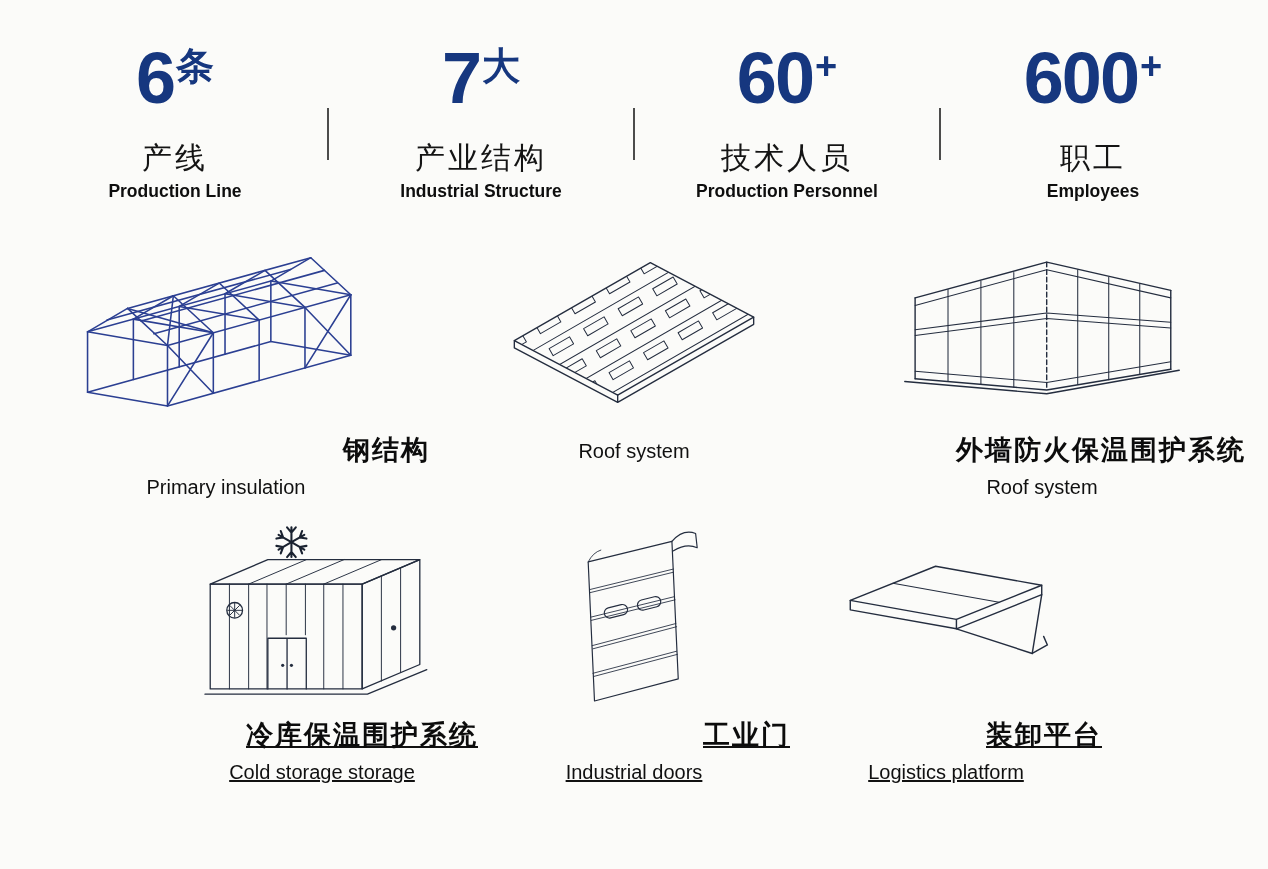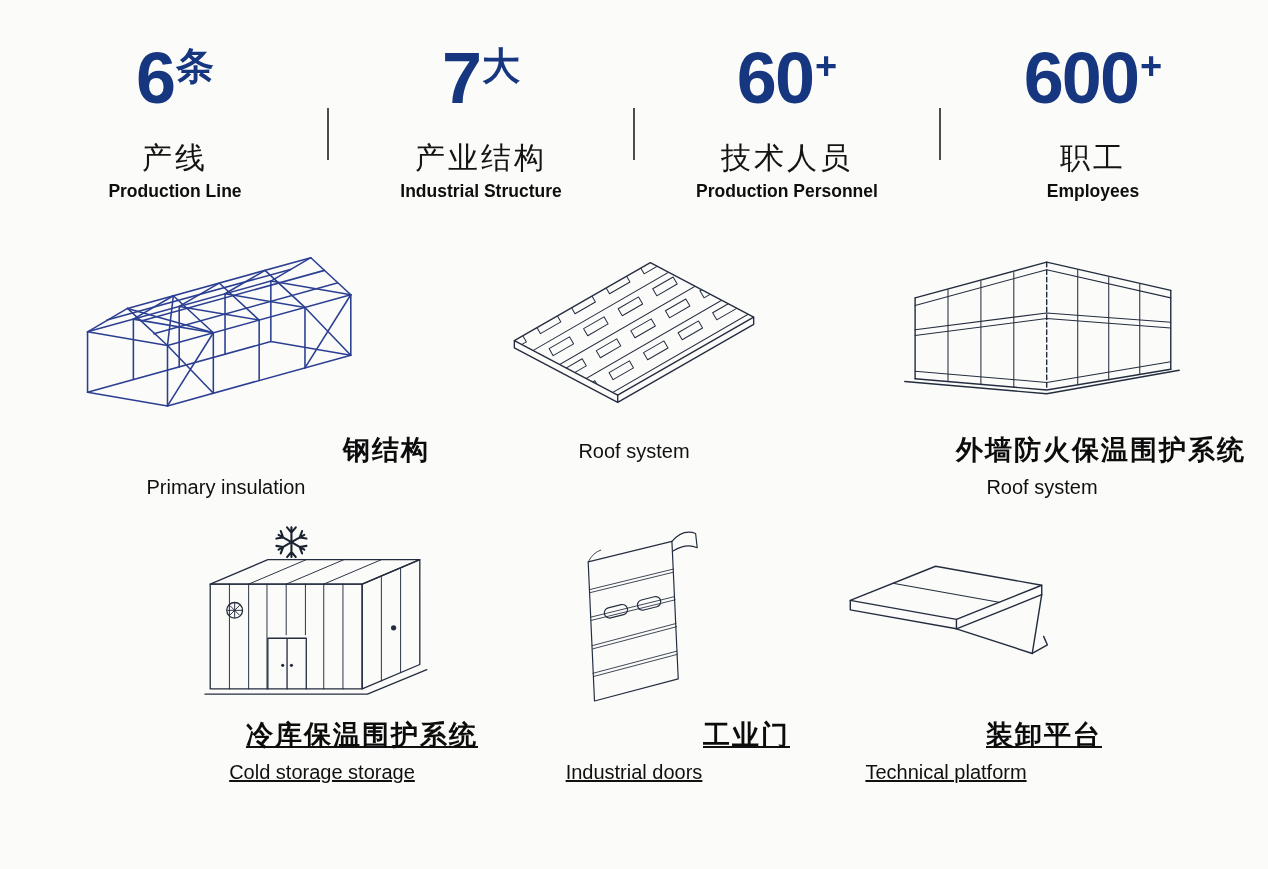--- a/index.html
+++ b/index.html
@@ -234,19 +234,19 @@
         <svg class="art" width="218" viewBox="0 0 230 135">
           <path d="M14,50 L104,14 L216,34 L126,70 Z"></path>
           <path d="M14,50 L14,60 L126,80 L126,70 M126,80 L216,44 L216,34"></path>
           <path class="thin" d="M59,32 L171,52"></path>
           <path d="M126,80 L206,106 M216,44 L206,106"></path>
           <path d="M206,106 L222,97 L218,88"></path>
         </svg>
       </div>
       <figcaption>
         <div class="pzh">装卸平台</div>
-        <div class="pen">Technical platform</div>
+        <div class="pen">Logistics platform</div>
       </figcaption>
     </figure>
 
   </section>
 
 </div>
 
 </body></html>

